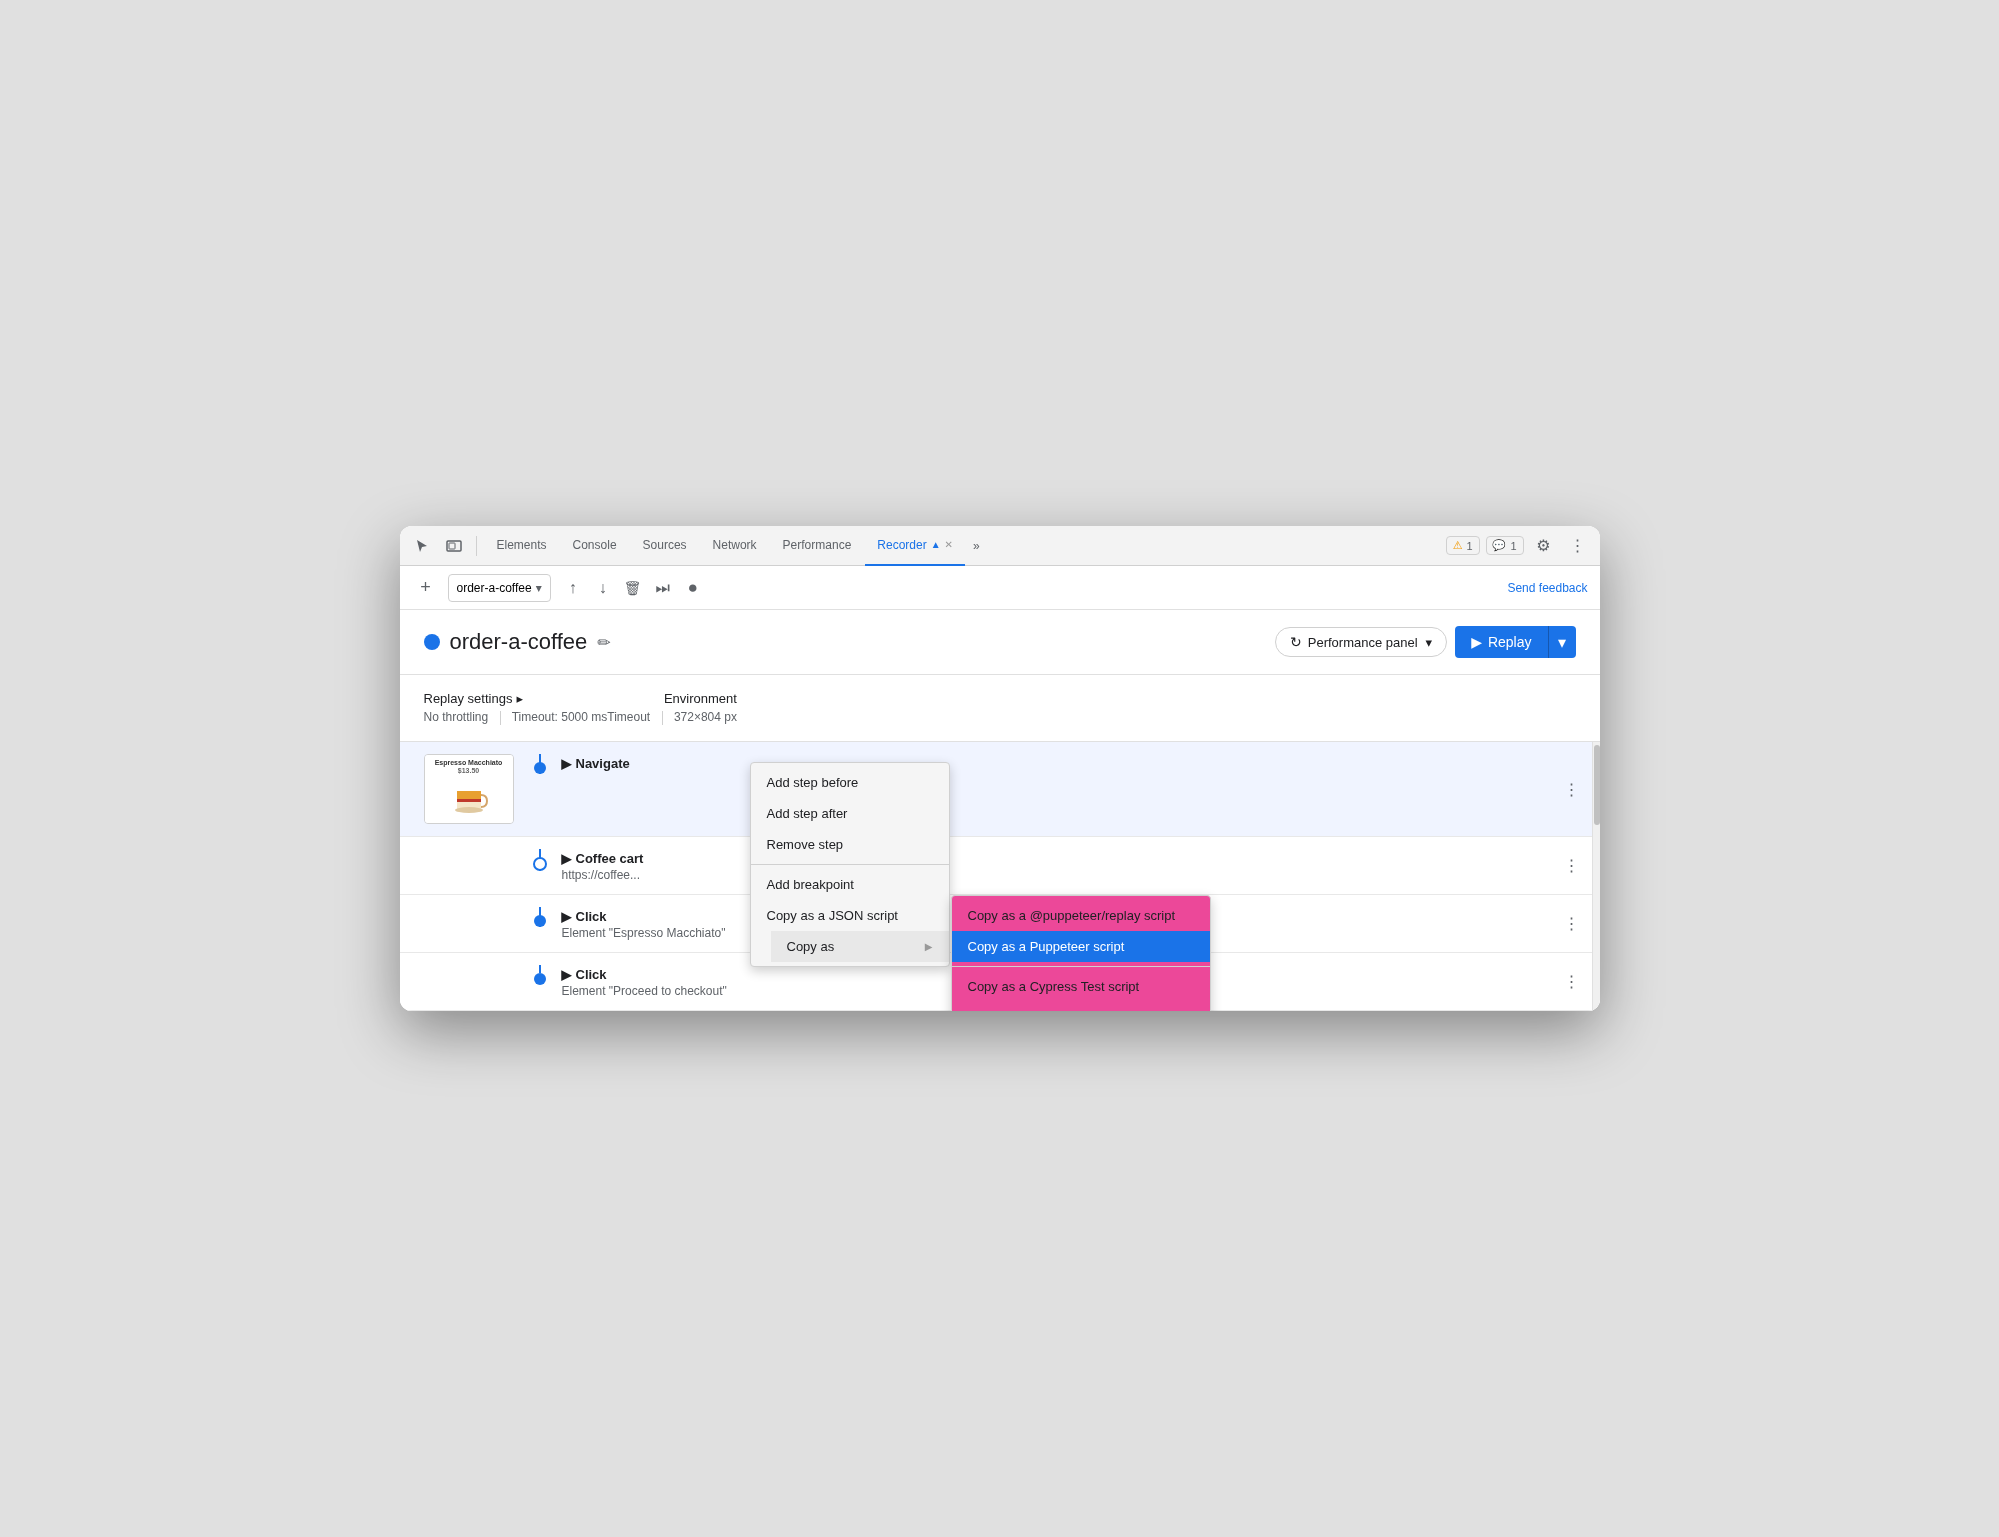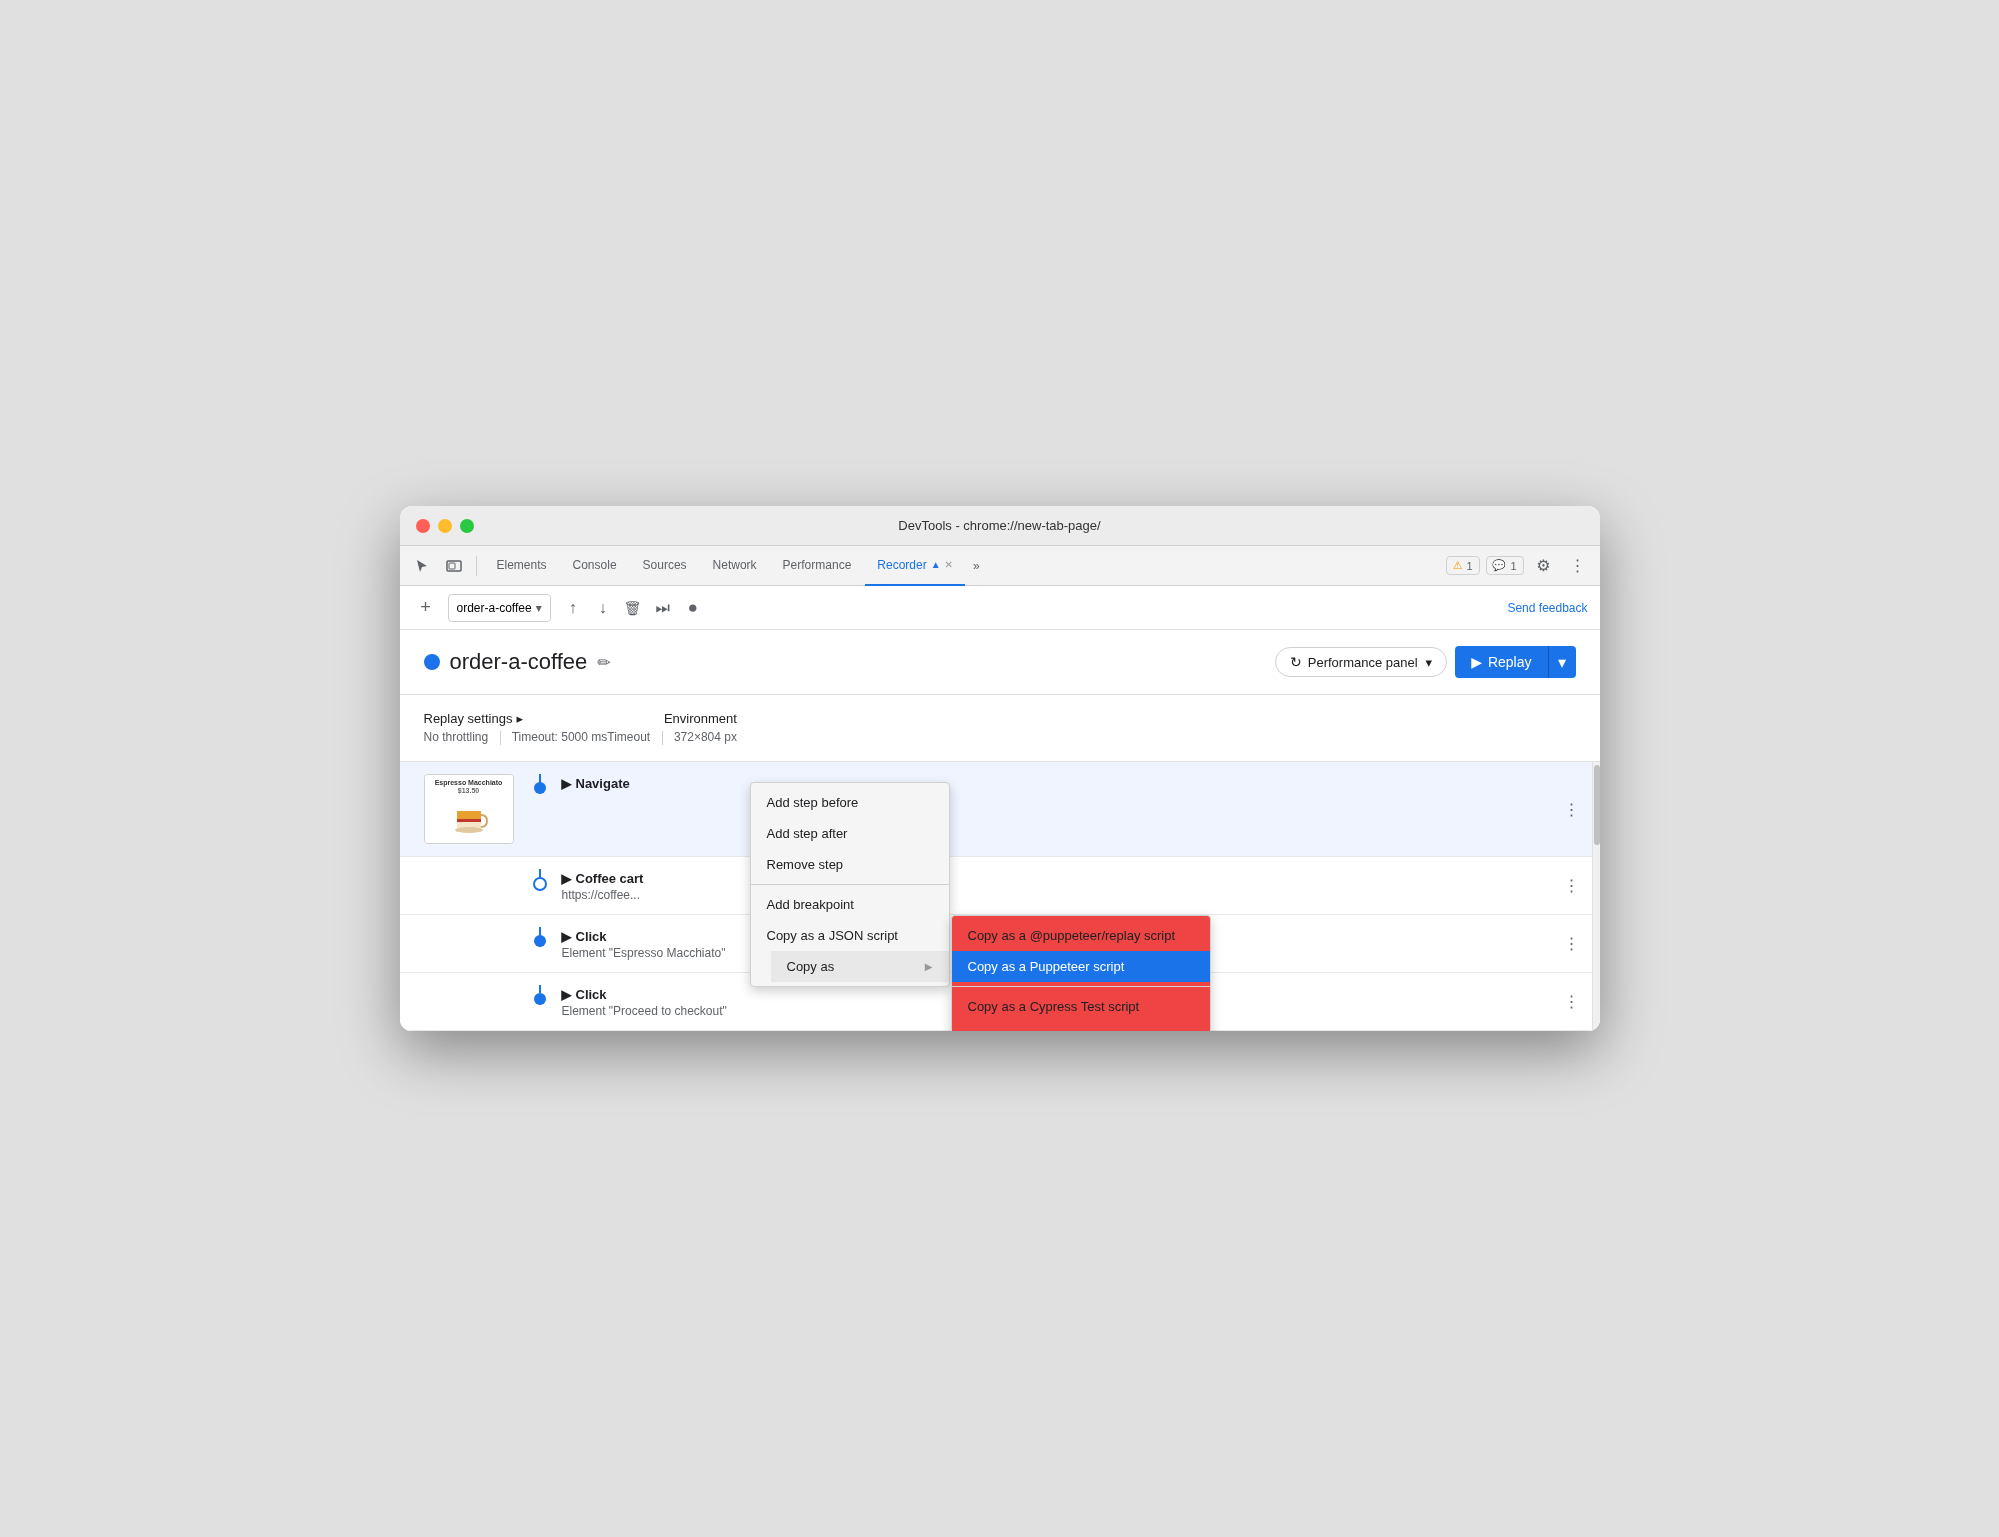--- a/index.html
+++ b/index.html
@@ -409,21 +409,21 @@
       margin: 4px 0;
     }
     .submenu-arrow {
       font-size: 10px;
       color: #999;
     }
 
     
     .submenu {
       position: absolute;
-      background: #ef4444;
+      background: #ec4899;
       border: 1px solid #d0d0d0;
       border-radius: 4px;
       box-shadow: 0 4px 12px rgba(0,0,0,0.2);
       z-index: 200;
       min-width: 260px;
       padding: 4px 0;
     }
 
     
     .scroll-track {
@@ -442,28 +442,20 @@
       border-radius: 4px;
       height: 30%;
       margin-top: 40%;
     }
   </style>
 </head>
 <body>
 
 <div class="window">
 
-  <div class="titlebar">
-    <div class="traffic-lights">
-      <div class="traffic-light red"></div>
-      <div class="traffic-light yellow"></div>
-      <div class="traffic-light green"></div>
-    </div>
-    <span class="titlebar-text">DevTools - chrome://new-tab-page/</span>
-  </div>
 
   <div class="devtools-body">
 
     <div class="toolbar">
       <div class="toolbar-left">
         <div class="tab-icon">
           <svg width="16" height="16" viewBox="0 0 16 16" fill="none">
               <path d="M3 2L13 8L8 9L6 14L3 2Z" fill="#5f6368"></path>
             </svg>
         </div>

